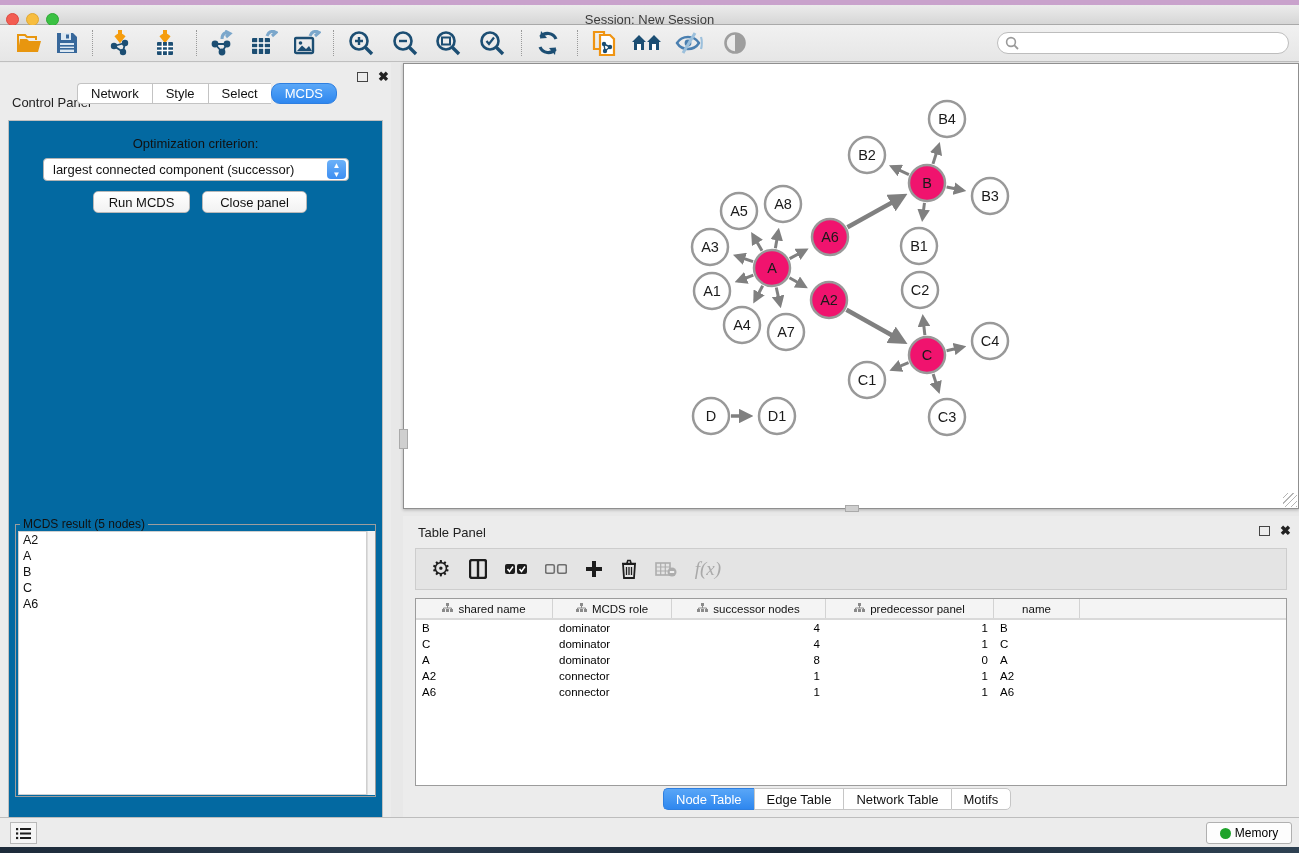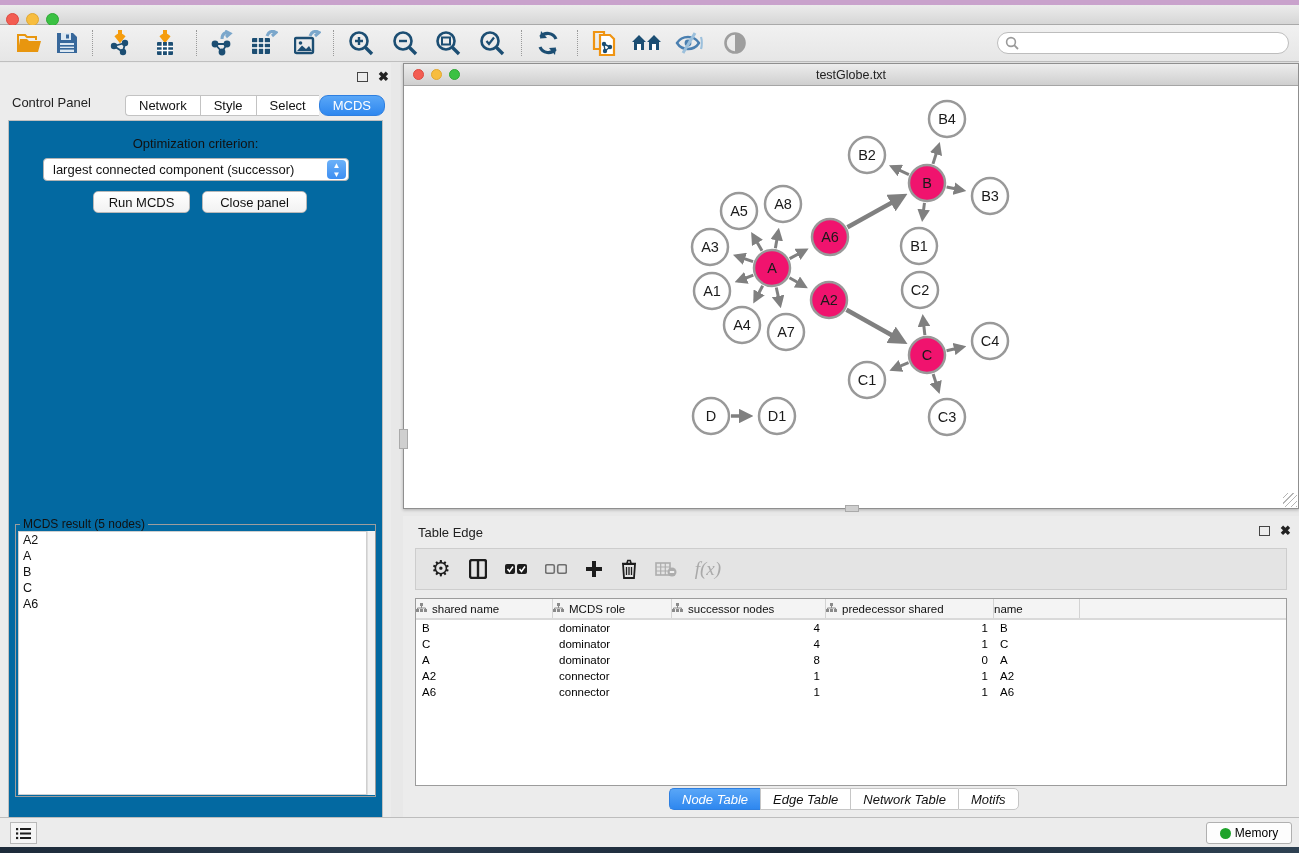--- a/index.html
+++ b/index.html
@@ -31,21 +31,21 @@
   #search-box { left:997px; top:7px; width:292px; height:22px; background:#fff;
     border:1px solid #bdbdbd; border-radius:12px; display:flex; align-items:center; padding-left:7px; }
   #search-input { border:none; outline:none; font-size:12px; width:250px; background:transparent; }
 
   
   #control-panel { left:0; top:63px; width:391px; height:754px; background:#ececec; }
   #cp-header { left:12px; top:8px; font-size:13px; color:#222;margin-top:24px; }
   .panel-float-icon { width:11px; height:10px; border:1.5px solid #444; display:inline-block; }
   .panel-close-icon { font-size:13px; font-weight:bold; color:#222; line-height:10px; }
   #cp-icons { left:357px; top:9px; display:flex; gap:10px; align-items:center; }
-  #cp-tabs { left:77px; top:32px; display:flex;margin-left:48px; }
+  #cp-tabs { left:77px; top:20px; display:flex; }
   .cp-tab { height:21px; padding:0 13px; background:#fff; border:1px solid #c3c3c3;
     border-right:none; font-size:13px; display:flex; align-items:center; color:#111; }
   .cp-tab:first-child { border-radius:4px 0 0 4px; }
   .cp-tab:last-child { border-right:1px solid #c3c3c3; border-radius:0 4px 4px 0; }
   .cp-tab.selected { background:linear-gradient(#5aa7f7,#2e87ef); color:#fff; border-color:#2e7fe0;border-radius:9px; }
   #cp-content { left:8px; top:57px; width:375px; height:773px; background:#0369a1;
     border:1px solid #c0c0c0; }
   #opt-label { left:0; top:15px; width:100%; text-align:center; font-size:13px; color:#111; }
   #criterion-select { left:34px; top:37px; width:306px; height:23px; background:#fff;
     border:1px solid #b3b3b3; border-radius:4px; display:flex; align-items:center; }
@@ -85,25 +85,25 @@
   #table-panel { left:403px; top:516px; width:896px; height:301px; background:#ececec; }
   #tp-header { left:15px; top:9px; font-size:13px; color:#222; }
   #tp-icons { left:856px; top:10px; display:flex; gap:10px; align-items:center; }
   #tp-toolbar { left:12px; top:32px; width:872px; height:42px; background:#e4e4e4;
     border:1px solid #cdcdcd; display:flex; align-items:center; gap:18px; padding-left:15px; }
   .tp-tool { display:flex; align-items:center; justify-content:center; }
   #fx-label { font-family:"Liberation Serif", serif; font-style:italic; font-size:19px; color:#a9a9a9; }
   #node-table { left:12px; top:82px; width:872px; height:188px; background:#fff;
     border:1px solid #9c9c9c; }
   #nt-header { display:flex; height:21px; background:#f4f4f4; border-bottom:2px solid #d9d9d9; }
-  .nt-col { display:flex; align-items:center; gap:5px;
+  .nt-col { display:flex; align-items:center; justify-content:center; gap:5px;
     border-right:1px solid #d3d3d3; font-size:11.5px; color:#111; }
   .nt-row { display:flex; height:16px; align-items:center; }
   .nt-cell { font-size:11.5px; color:#000; padding:0 6px; white-space:nowrap; overflow:hidden; }
-  #tp-tabs { left:266px; top:272px; display:flex;font-style:italic; }
+  #tp-tabs { left:260px; top:272px; display:flex; }
   .tp-tab { height:22px; padding:0 12px; background:#fff; border:1px solid #c6c6c6;
     border-right:none; font-size:13px; color:#111; display:flex; align-items:center; }
   .tp-tab:first-child { border-radius:5px 0 0 5px; }
   .tp-tab:last-child { border-right:1px solid #c6c6c6; border-radius:0 5px 5px 0; }
   .tp-tab.selected { background:linear-gradient(#59a6f7,#2e87ef); color:#fff; border-color:#2e7fe0; }
 
   
   #status-bar { left:0; top:817px; width:1299px; height:30px; background:#ececec;
     border-top:1px solid #bdbdbd; }
   #status-list-btn { left:10px; top:4px; width:27px; height:22px; background:#f5f5f5;
@@ -112,20 +112,21 @@
     border:1px solid #b0b0b0; border-radius:3px; display:flex; align-items:center;
     justify-content:center; gap:4px; font-size:12px; color:#000; }
   #memory-dot { width:11px; height:11px; border-radius:50%; background:#1ea32b; }
 </style>
 </head>
 <body>
 
 <div id="desktop-strip-top" class="abs"></div>
 
 <div id="main-titlebar" class="abs">
+  <div id="main-title" class="abs">Session: New Session</div>
   <div id="main-traffic" class="abs">
     <span class="traffic t-red"></span>
     <span class="traffic t-yellow"></span>
     <span class="traffic t-green"></span>
   </div>
 </div>
 
 <div id="toolbar" class="abs">
   <div class="tbtn" style="left:13px">
     <svg width="26" height="22" viewBox="0 0 26 22">
@@ -306,28 +307,20 @@
             <div class="mcds-item">C</div>
             <div class="mcds-item">A6</div>
           </div>
         <div id="mcds-scrollbar"></div>
       </div>
     </fieldset>
   </div>
 </div>
 
 <div id="net-window" class="abs">
-  <div id="net-titlebar" class="abs">
-    <div id="net-title" class="abs">testGlobe.txt</div>
-    <div id="net-traffic" class="abs">
-      <span class="traffic t-red" style="width:11px;height:11px"></span>
-      <span class="traffic t-yellow" style="width:11px;height:11px"></span>
-      <span class="traffic t-green" style="width:11px;height:11px"></span>
-    </div>
-  </div>
   <svg id="net-canvas" class="abs" width="892" height="420">
       <defs>
         <marker id="arrow" viewBox="0 0 10 10" refX="7" refY="5" markerWidth="4.2" markerHeight="4.2" orient="auto-start-reverse">
           <path d="M0 0 L10 5 L0 10 z" fill="#808080"></path>
         </marker>
       </defs>
       <line x1="348.325077653959" y1="188.15872023264905" x2="333.1448912844574" y2="193.97779167429132" stroke="#808080" stroke-width="3" marker-end="url(#arrow)"></line>
       <line x1="348.05710848744377" y1="174.58385932639223" x2="331.52004811757877" y2="168.98259694305088" stroke="#808080" stroke-width="3" marker-end="url(#arrow)"></line>
       <line x1="357.68507134334754" y1="198.69836444763965" x2="350.04090011931345" y2="213.22228977330448" stroke="#808080" stroke-width="3" marker-end="url(#arrow)"></line>
       <line x1="356.9792745891659" y1="163.69147429037747" x2="348.0290155751677" y2="148.23193599347152" stroke="#808080" stroke-width="3" marker-end="url(#arrow)"></line>
@@ -430,21 +423,21 @@
         <circle cx="372" cy="329" r="18" fill="#ffffff" stroke="#999999" stroke-width="2.5"></circle>
         <text x="372" y="334" text-anchor="middle" font-size="14.5" fill="#1a1a1a" font-family="&quot;Liberation Sans&quot;, sans-serif">D1</text>
       </g>
     </svg>
   <div id="net-resize-grip" class="abs"></div>
   <div id="grip-left" class="abs divider-grip"></div>
   <div id="grip-bottom" class="abs divider-grip"></div>
 </div>
 
 <div id="table-panel" class="abs">
-  <div id="tp-header" class="abs">Table Edge</div>
+  <div id="tp-header" class="abs">Table Panel</div>
   <div id="tp-icons" class="abs">
     <span class="panel-float-icon"></span>
     <span class="panel-close-icon">✖</span>
   </div>
   <div id="tp-toolbar" class="abs">
     <span class="tp-tool" style="font-size:22px; color:#1d1d1d">⚙</span>
     <span class="tp-tool">
       <svg width="18" height="20" viewBox="0 0 18 20">
           <rect x="1" y="1" width="16" height="18" rx="2" fill="none" stroke="#1d1d1d" stroke-width="2.4"></rect>
           <path d="M9 1 V19" stroke="#1d1d1d" stroke-width="2.4"></path>
@@ -519,21 +512,21 @@
           <span>successor nodes</span>
         </div>
         <div class="nt-col" style="width: 168px;">
           <span style="line-height: 0;"><svg width="11" height="11" viewBox="0 0 11 11">
               <rect x="4" y="0" width="3" height="3" fill="#8a8a8a"></rect>
               <rect x="0" y="6" width="3" height="3" fill="#8a8a8a"></rect>
               <rect x="4" y="6" width="3" height="3" fill="#8a8a8a"></rect>
               <rect x="8" y="6" width="3" height="3" fill="#8a8a8a"></rect>
               <path d="M5.5 3 V5 M1.5 6 V5 H9.5 V6" stroke="#8a8a8a" fill="none"></path>
             </svg></span>
-          <span>predecessor shared</span>
+          <span>predecessor panel</span>
         </div>
         <div class="nt-col" style="width: 86px;">
           <span>name</span>
         </div>
       </div>
     <div id="nt-body">
         <div class="nt-row">
           <div class="nt-cell" style="width: 137px; text-align: left;">B</div>
           <div class="nt-cell" style="width: 119px; text-align: left;">dominator</div>
           <div class="nt-cell" style="width: 154px; text-align: right;">4</div>

